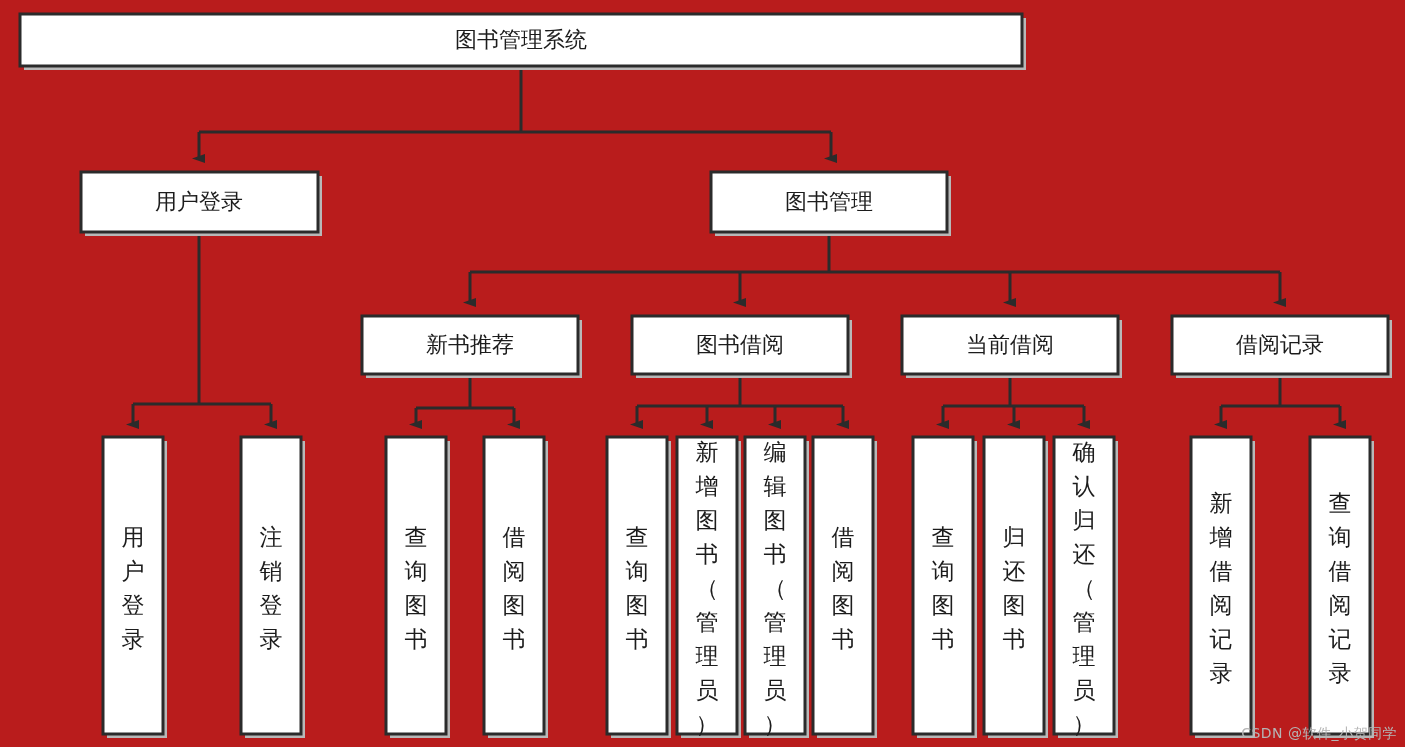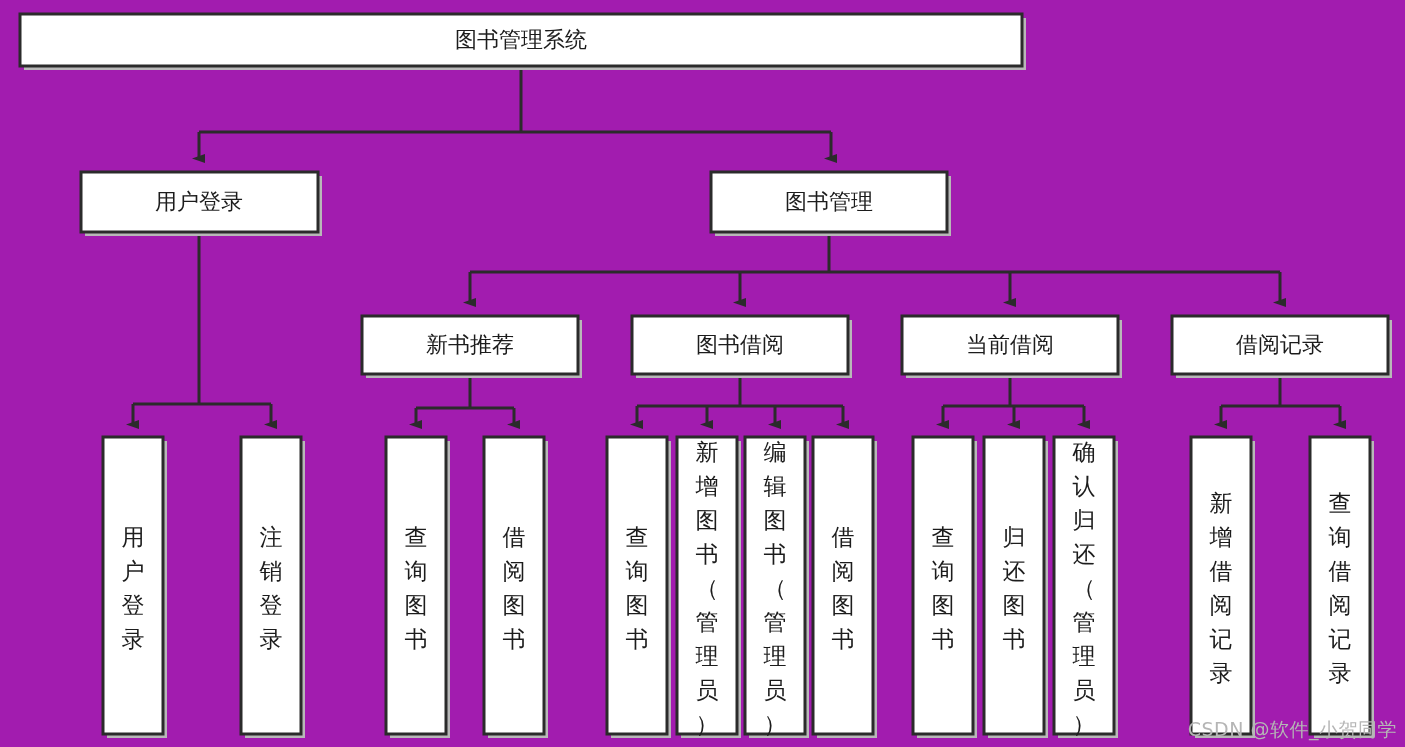--- a/index.html
+++ b/index.html
@@ -1,26 +1,26 @@
 <!DOCTYPE html>
 <html><head>
 <meta charset="utf-8">
 <style>
   html,body{margin:0;padding:0;background:#ffffff;}
   body{width:1405px;height:747px;overflow:hidden;font-family:"DejaVu Sans","Liberation Sans",sans-serif;}
-  #stage{position:relative;width:1405px;height:747px;background:#a21caf;}
+  #stage{position:relative;width:1405px;height:747px;background:#b91c1c;}
   svg#diagram{position:absolute;left:0;top:0;width:1405px;height:747px;}
   .node-rect{fill:#ffffff;stroke:#2b2b2b;stroke-width:3;}
   .shadow-rect{fill:#b8b8b8;stroke:none;}
   .link{stroke:#2b2b2b;stroke-width:3;fill:none;}
   .arrow-head{fill:#2b2b2b;stroke:none;}
   .node-label{font-family:"DejaVu Sans","Liberation Sans",sans-serif;fill:#1c1c1c;font-size:22px;text-anchor:middle;dominant-baseline:middle;}
   .leaf-label{font-family:"DejaVu Sans","Liberation Sans",sans-serif;fill:#1c1c1c;font-size:23px;text-anchor:middle;}
   .watermark{position:absolute;right:8px;bottom:4px;font-family:"DejaVu Sans","Liberation Sans",sans-serif;
-             font-size:19px;color:#b5b5b5;letter-spacing:0.5px;white-space:nowrap;}
+             font-size:14px;color:#b5b5b5;letter-spacing:0.5px;white-space:nowrap;}
 </style>
 </head>
 <body>
 
 <div id="stage">
 
   <svg id="diagram" viewBox="0 0 1405 747">
     <defs>
       <marker id="arrow" markerWidth="14" markerHeight="14" refX="4" refY="6" orient="auto" markerUnits="userSpaceOnUse">
         <path d="M0,0 L9,0 L4.5,13 Z" class="arrow-head"></path>

